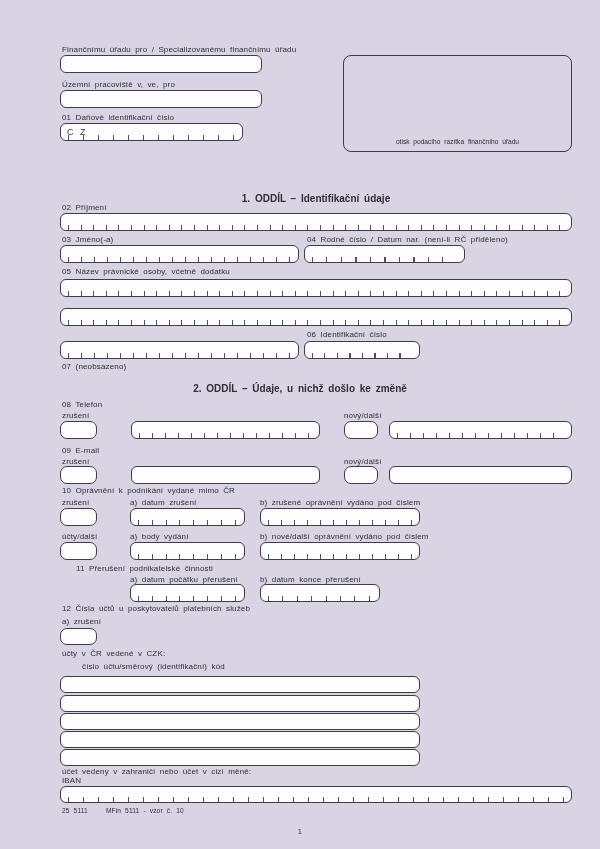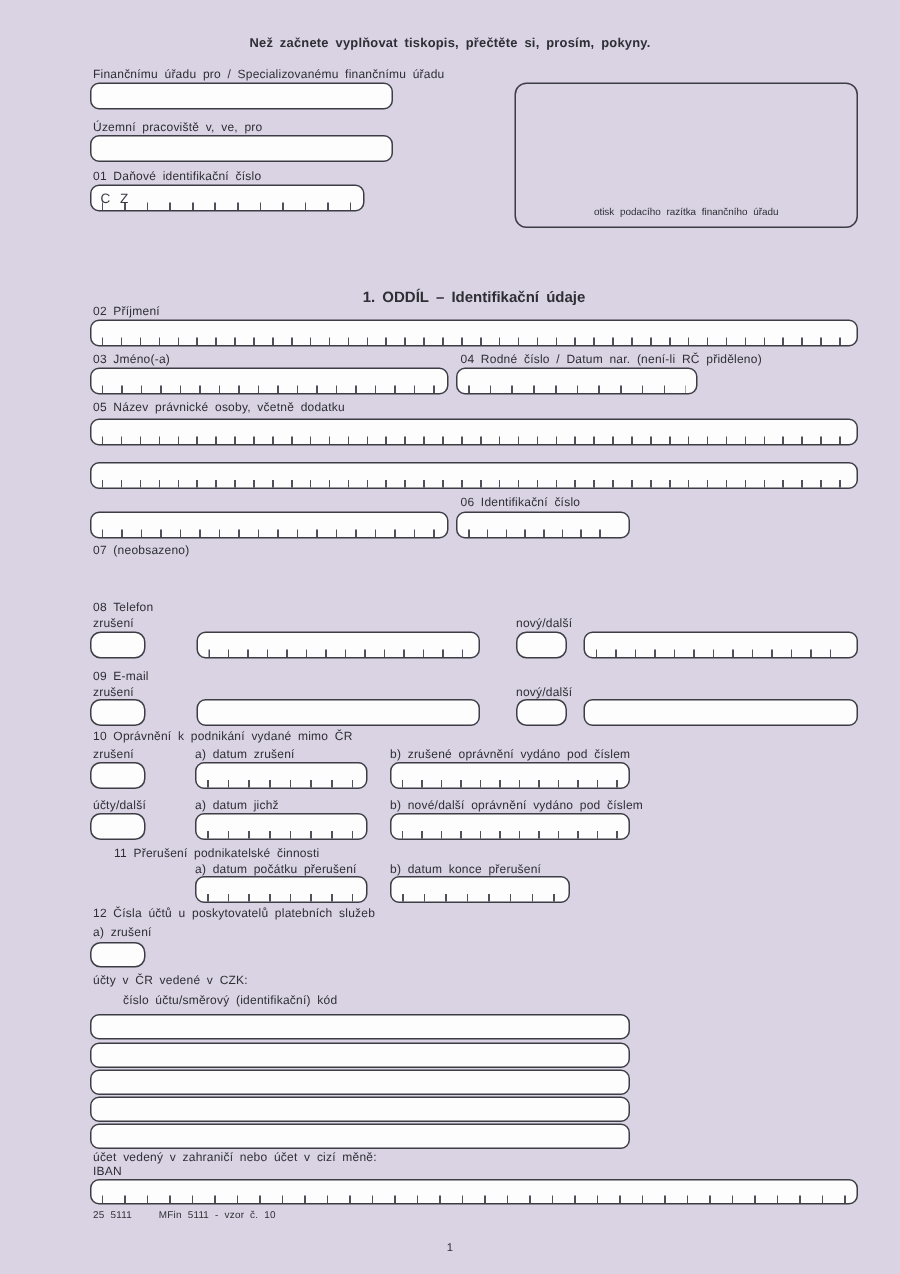--- a/index.html
+++ b/index.html
@@ -25,21 +25,20 @@
   .title { position:absolute; left:0; right:0; text-align:center; font-weight:bold; font-size:20px; letter-spacing:.3px; }
   .shead { position:absolute; left:0; right:0; text-align:center; font-weight:bold; font-size:10px; word-spacing:2px; }
   .ssub  { position:absolute; left:0; right:0; text-align:center; font-weight:bold; font-size:7.6px; word-spacing:2px; }
   .cz { position:absolute; font-size:9px; color:#3a3a42; }
 </style>
 </head>
 <body>
 
 <div class="page">
 
-  <div class="lbl bold ctr" style="top:24px; font-size:8.6px;">Než začnete vyplňovat tiskopis, přečtěte si, prosím, pokyny.</div>
 
   <div class="lbl" style="left:62px; top:46px;">Finančnímu úřadu pro / Specializovanému finančnímu úřadu</div>
   <div class="tbox" style="left:60px; top:55px; width:202px; height:18px;"></div>
 
   <div class="lbl" style="left:62px; top:81px;">Územní pracoviště v, ve, pro</div>
   <div class="tbox" style="left:60px; top:90px; width:202px; height:18px;"></div>
 
   <div class="lbl" style="left:62px; top:114px;">01 Daňové identifikační číslo</div>
   <div class="tbox ticks" style="left:60px; top:123px; width:183px; height:18px; --ts:15px;">
     <span class="cz" style="left:6px; top:3px;">C</span>
@@ -64,20 +63,21 @@
   <div class="lbl" style="left:62px; top:268px;">05 Název právnické osoby, včetně dodatku</div>
   <div class="tbox ticks" style="left:60px; top:279px; width:512px; height:18px; --ts:12.6px;"></div>
   <div class="tbox ticks" style="left:60px; top:308px; width:512px; height:18px; --ts:12.6px;"></div>
 
   <div class="lbl" style="left:307px; top:331px;">06 Identifikační číslo</div>
   <div class="tbox ticks" style="left:60px; top:341px; width:239px; height:18px; --ts:13px;"></div>
   <div class="tbox ticks" style="left:304px; top:341px; width:116px; height:18px; --ts:12.5px;"></div>
 
   <div class="lbl" style="left:62px; top:363px;">07 (neobsazeno)</div>
 
+  <div class="shead" style="top:383px;">2. ODDÍL – Údaje, u nichž došlo ke změně</div>
 
   <div class="lbl" style="left:62px; top:401px;">08 Telefon</div>
   <div class="lbl" style="left:62px; top:412px;">zrušení</div>
   <div class="tbox chk" style="left:60px; top:421px; width:37px; height:18px;"></div>
   <div class="tbox ticks" style="left:131px; top:421px; width:189px; height:18px; --ts:13px;"></div>
   <div class="lbl" style="left:344px; top:412px;">nový/další</div>
   <div class="tbox chk" style="left:344px; top:421px; width:34px; height:18px;"></div>
   <div class="tbox ticks" style="left:389px; top:421px; width:183px; height:18px; --ts:13px;"></div>
 
   <div class="lbl" style="left:62px; top:447px;">09 E-mail</div>
@@ -90,21 +90,21 @@
 
   <div class="lbl" style="left:62px; top:487px;">10 Oprávnění k podnikání vydané mimo ČR</div>
   <div class="lbl" style="left:62px; top:499px;">zrušení</div>
   <div class="lbl" style="left:130px; top:499px;">a) datum zrušení</div>
   <div class="lbl" style="left:260px; top:499px;">b) zrušené oprávnění vydáno pod číslem</div>
   <div class="tbox chk" style="left:60px; top:508px; width:37px; height:18px;"></div>
   <div class="tbox ticks" style="left:130px; top:508px; width:115px; height:18px; --ts:13.8px;"></div>
   <div class="tbox ticks" style="left:260px; top:508px; width:160px; height:18px; --ts:13px;"></div>
 
   <div class="lbl" style="left:62px; top:533px;">účty/další</div>
-  <div class="lbl" style="left:130px; top:533px;">a) datum jichž</div>
+  <div class="lbl" style="left:130px; top:533px;">a) body vydání</div>
   <div class="lbl" style="left:260px; top:533px;">b) nové/další oprávnění vydáno pod číslem</div>
   <div class="tbox chk" style="left:60px; top:542px; width:37px; height:18px;"></div>
   <div class="tbox ticks" style="left:130px; top:542px; width:115px; height:18px; --ts:13.8px;"></div>
   <div class="tbox ticks" style="left:260px; top:542px; width:160px; height:18px; --ts:13px;"></div>
 
   <div class="lbl" style="left:62px; top:565px;margin-left:14px;">11 Přerušení podnikatelské činnosti</div>
   <div class="lbl" style="left:130px; top:576px;">a) datum počátku přerušení</div>
   <div class="lbl" style="left:260px; top:576px;">b) datum konce přerušení</div>
   <div class="tbox ticks" style="left:130px; top:584px; width:115px; height:18px; --ts:13.8px;"></div>
   <div class="tbox ticks" style="left:260px; top:584px; width:120px; height:18px; --ts:14.4px;"></div>

